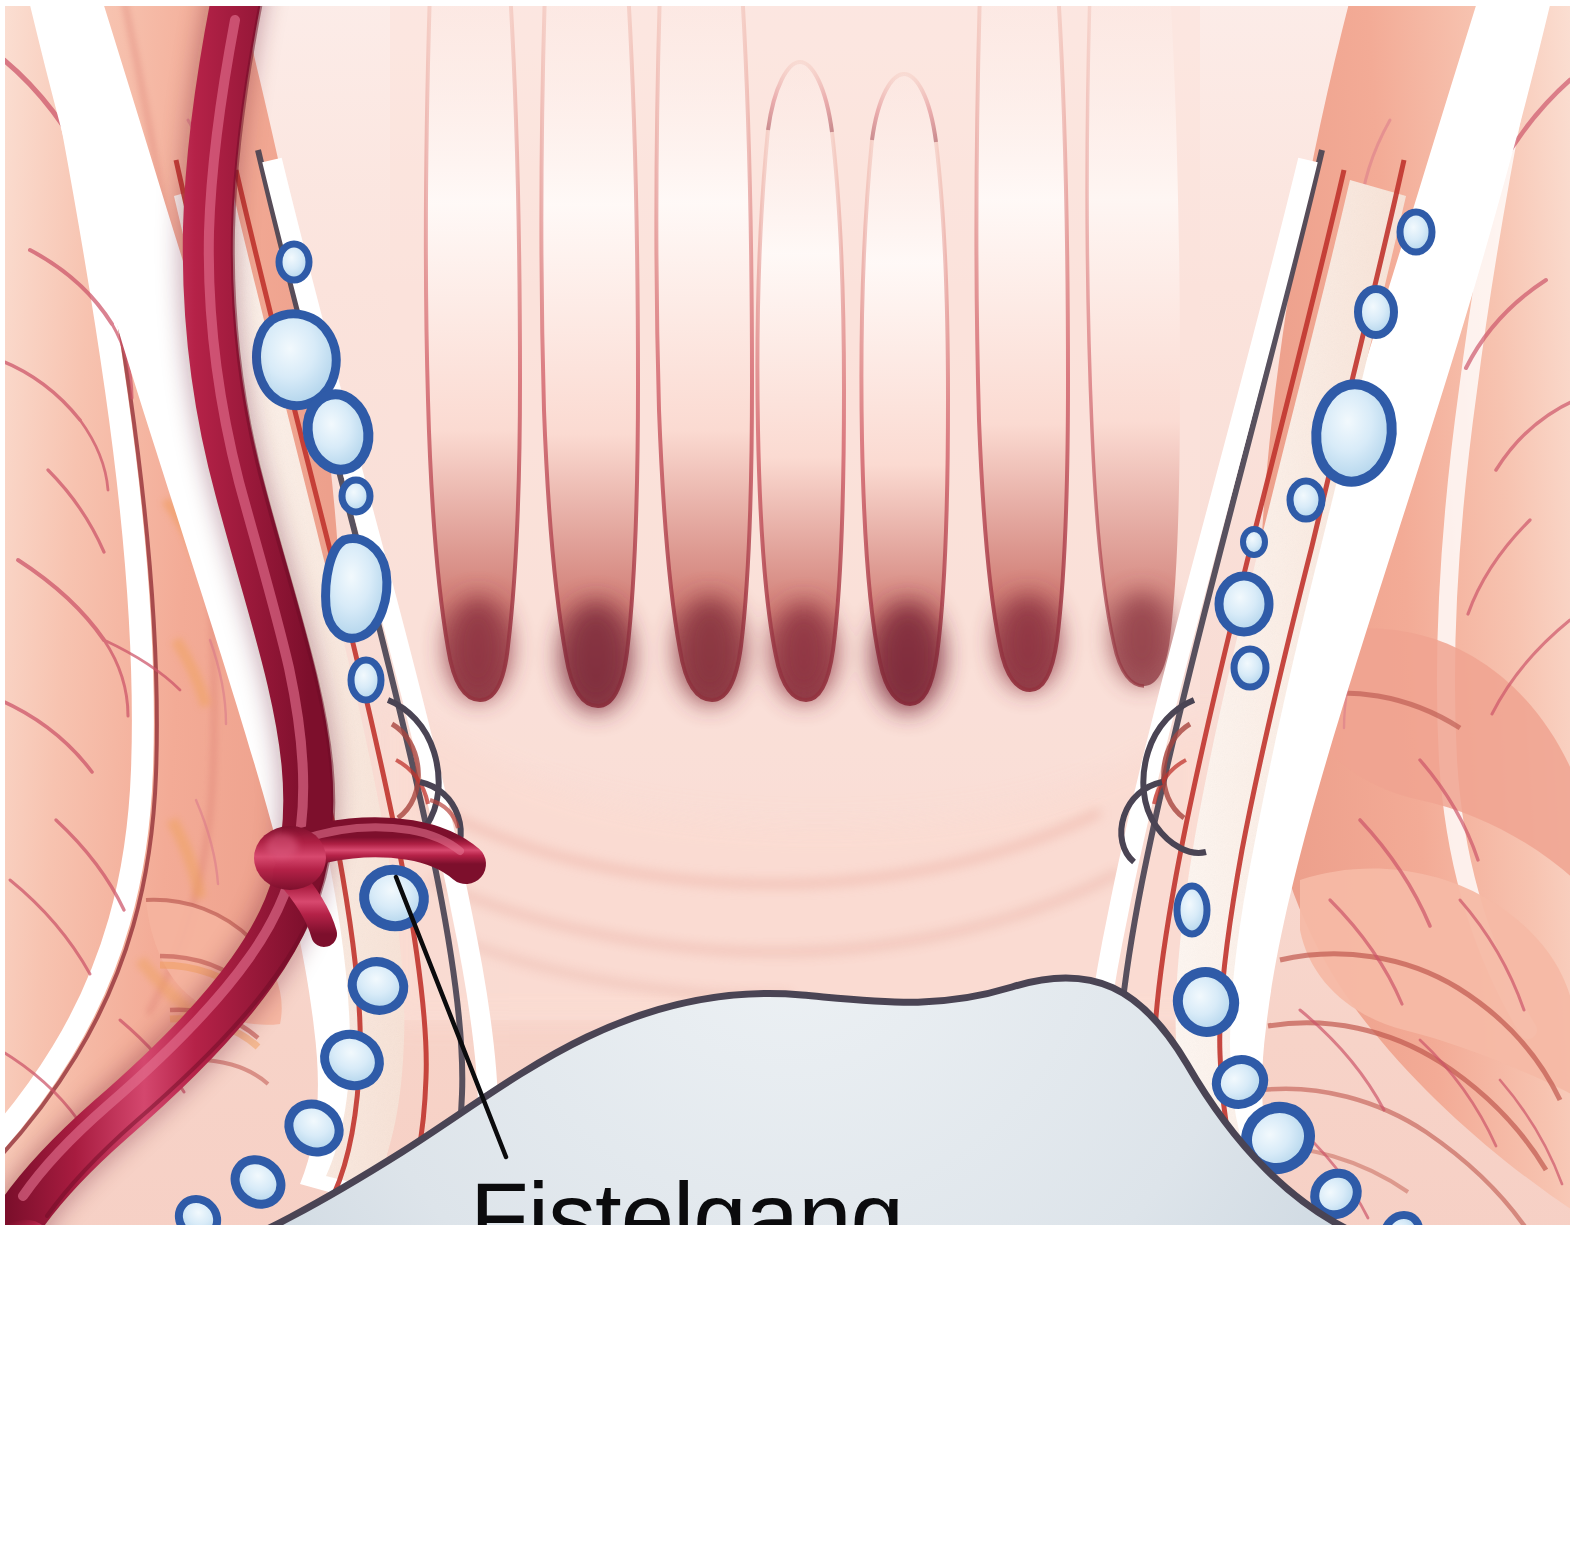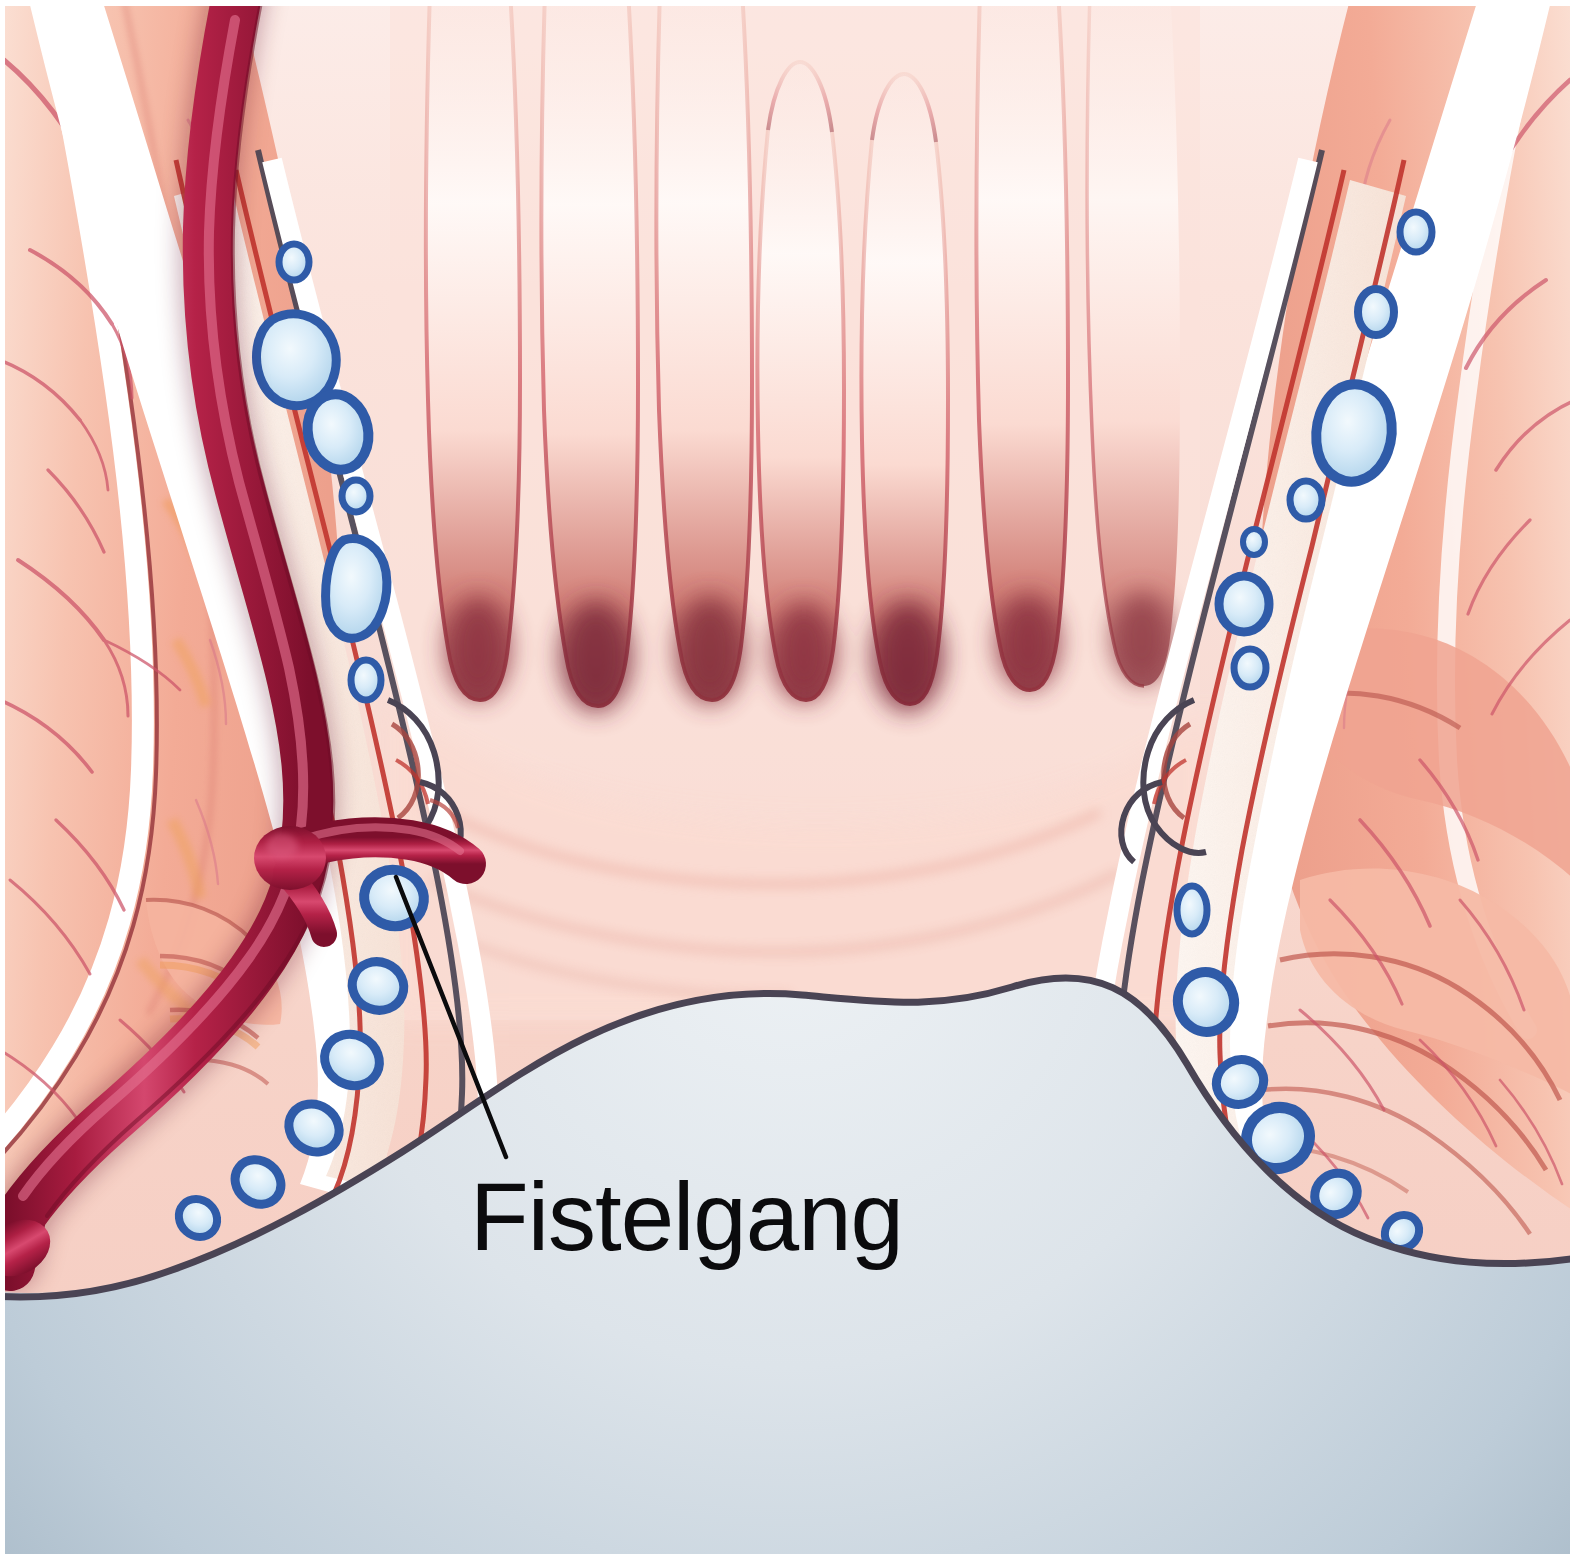--- a/index.html
+++ b/index.html
@@ -1,17 +1,17 @@
 <!DOCTYPE html>
 <html><head>
 <meta charset="utf-8">
 <style>
   html,body{margin:0;padding:0;background:#ffffff;}
   body{font-family:"Liberation Sans",sans-serif;}
-  #stage{position:relative;width:1575px;height:1560px;overflow:hidden;background:#0f766e;}
+  #stage{position:relative;width:1575px;height:1225px;overflow:hidden;background:#0f766e;}
   #stage svg{position:absolute;left:0;top:0;width:1575px;height:1560px;display:block;}
   .label-text{
     font-family:"Liberation Sans",sans-serif;
     font-size:96px;
     fill:#0b0b0d;
     letter-spacing:-1px;
   }
 </style>
 </head>
 <body>

